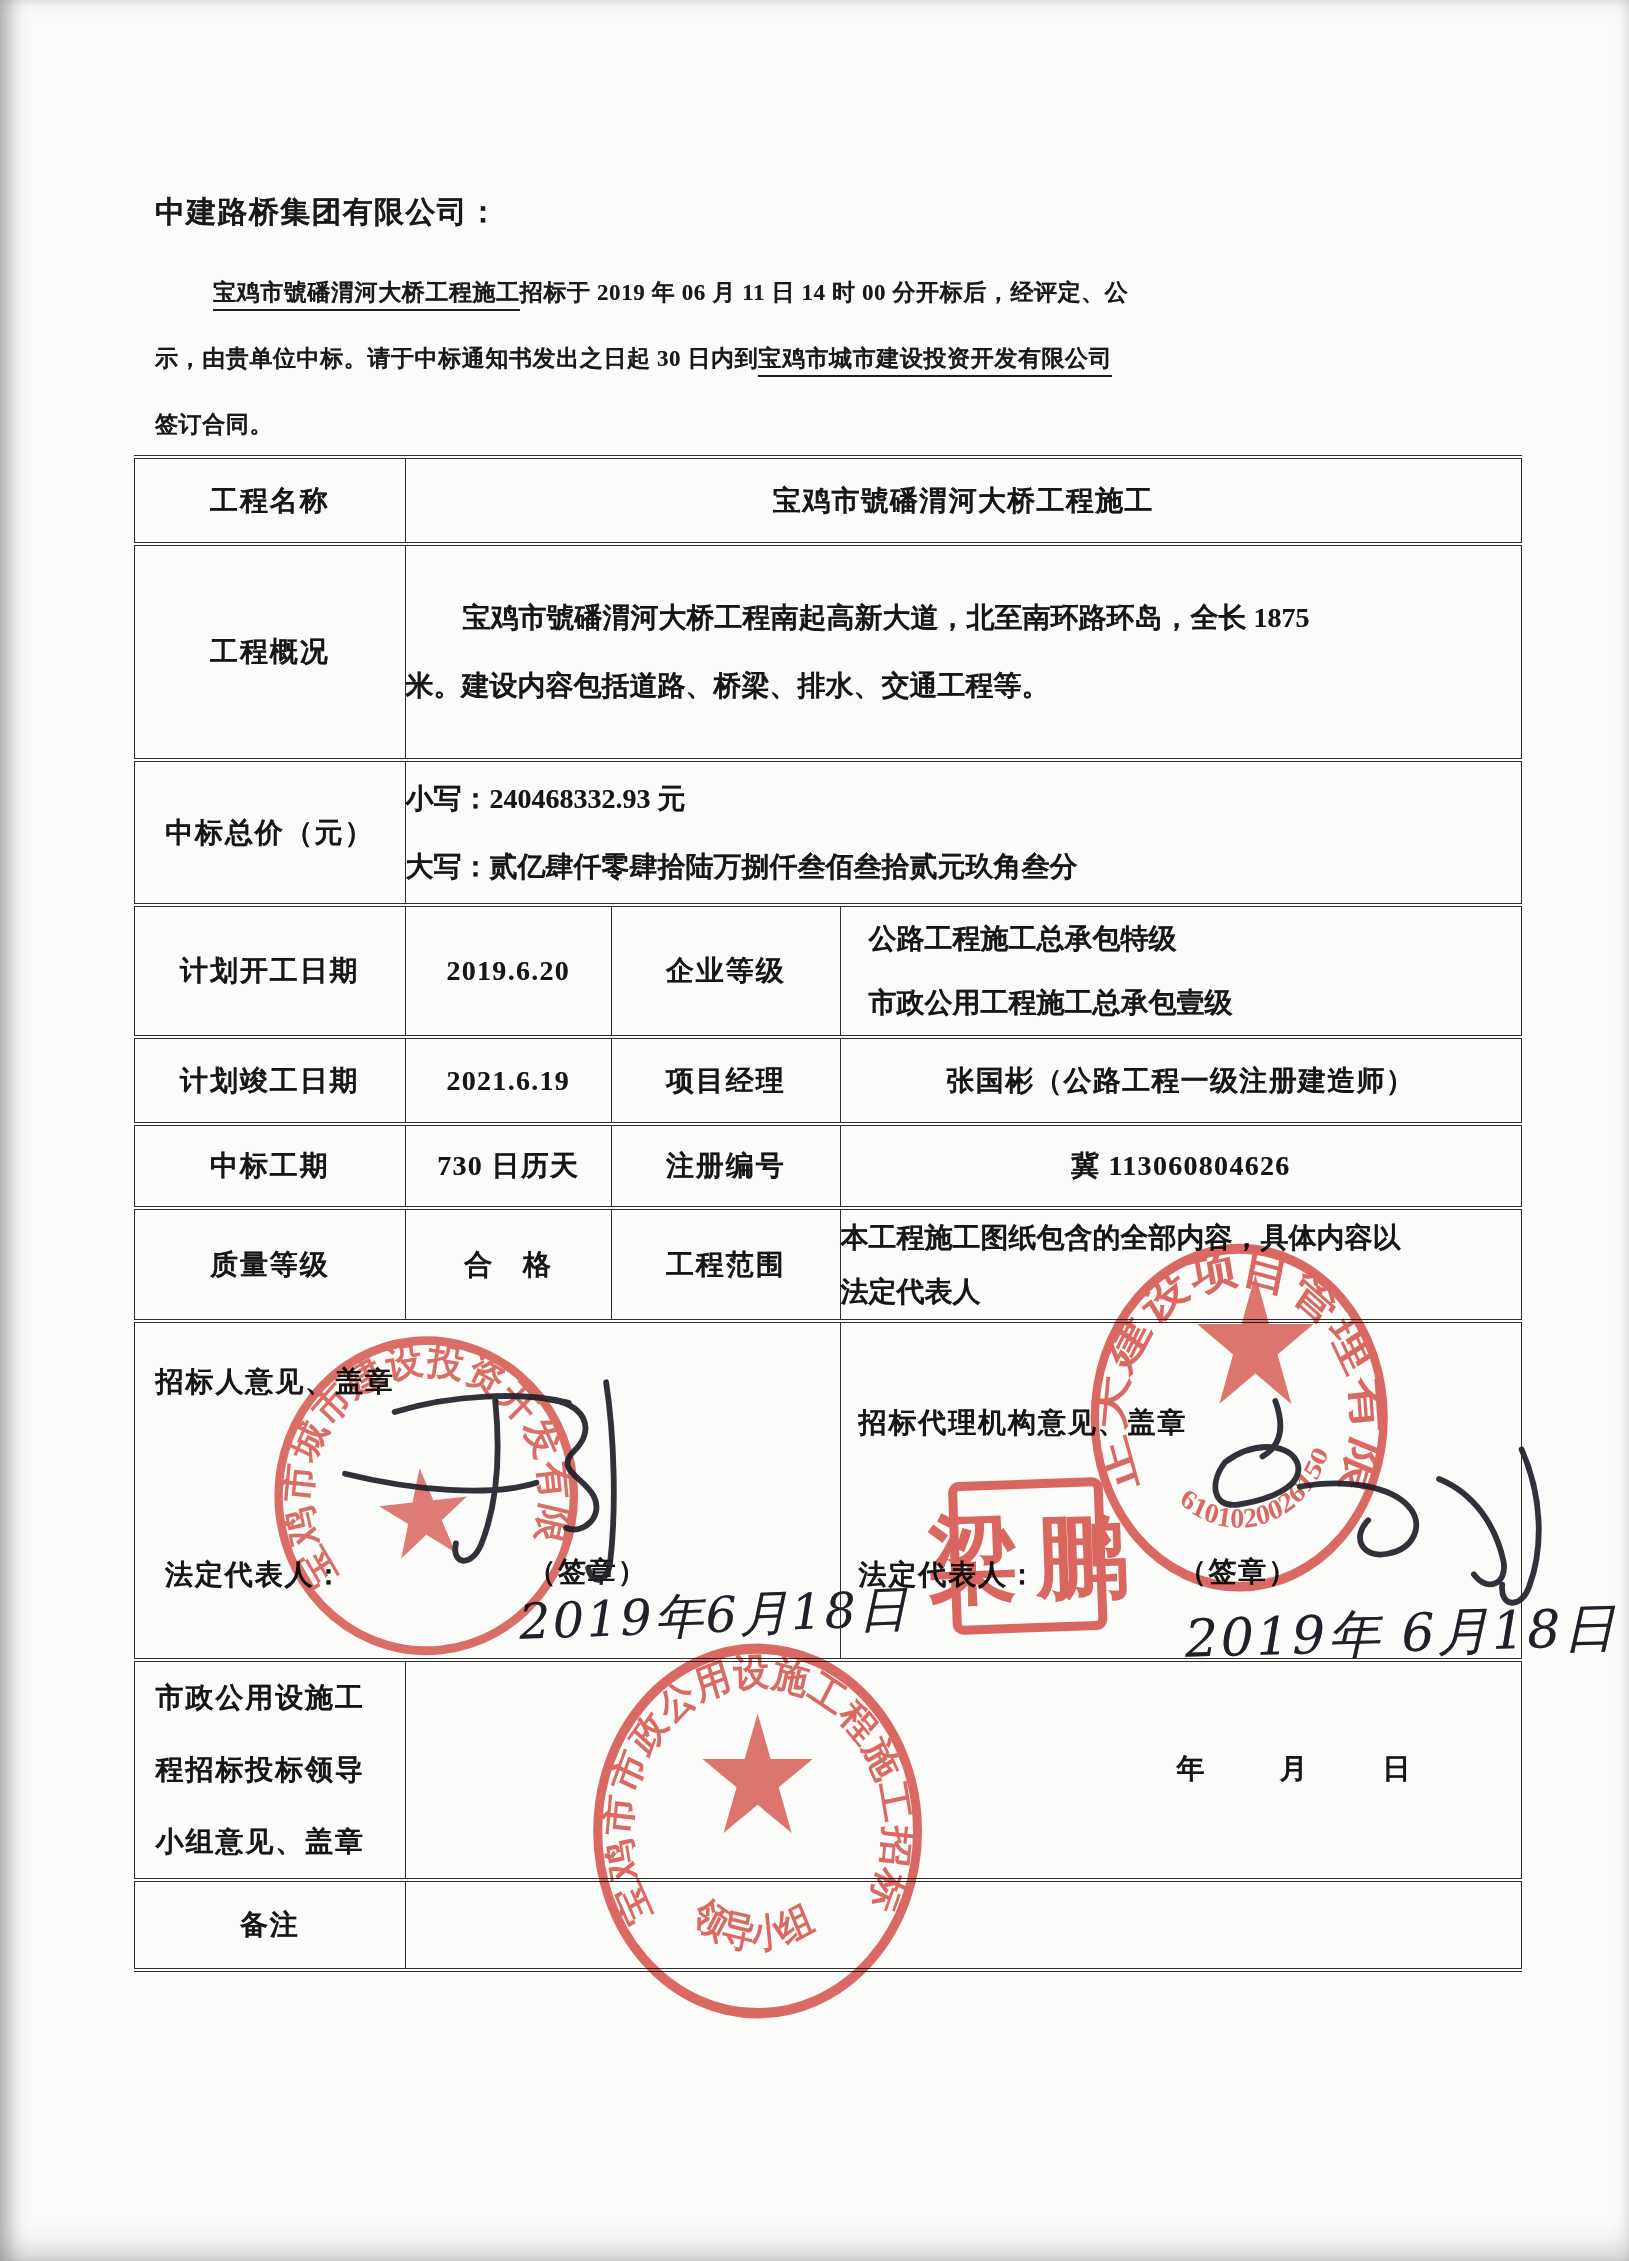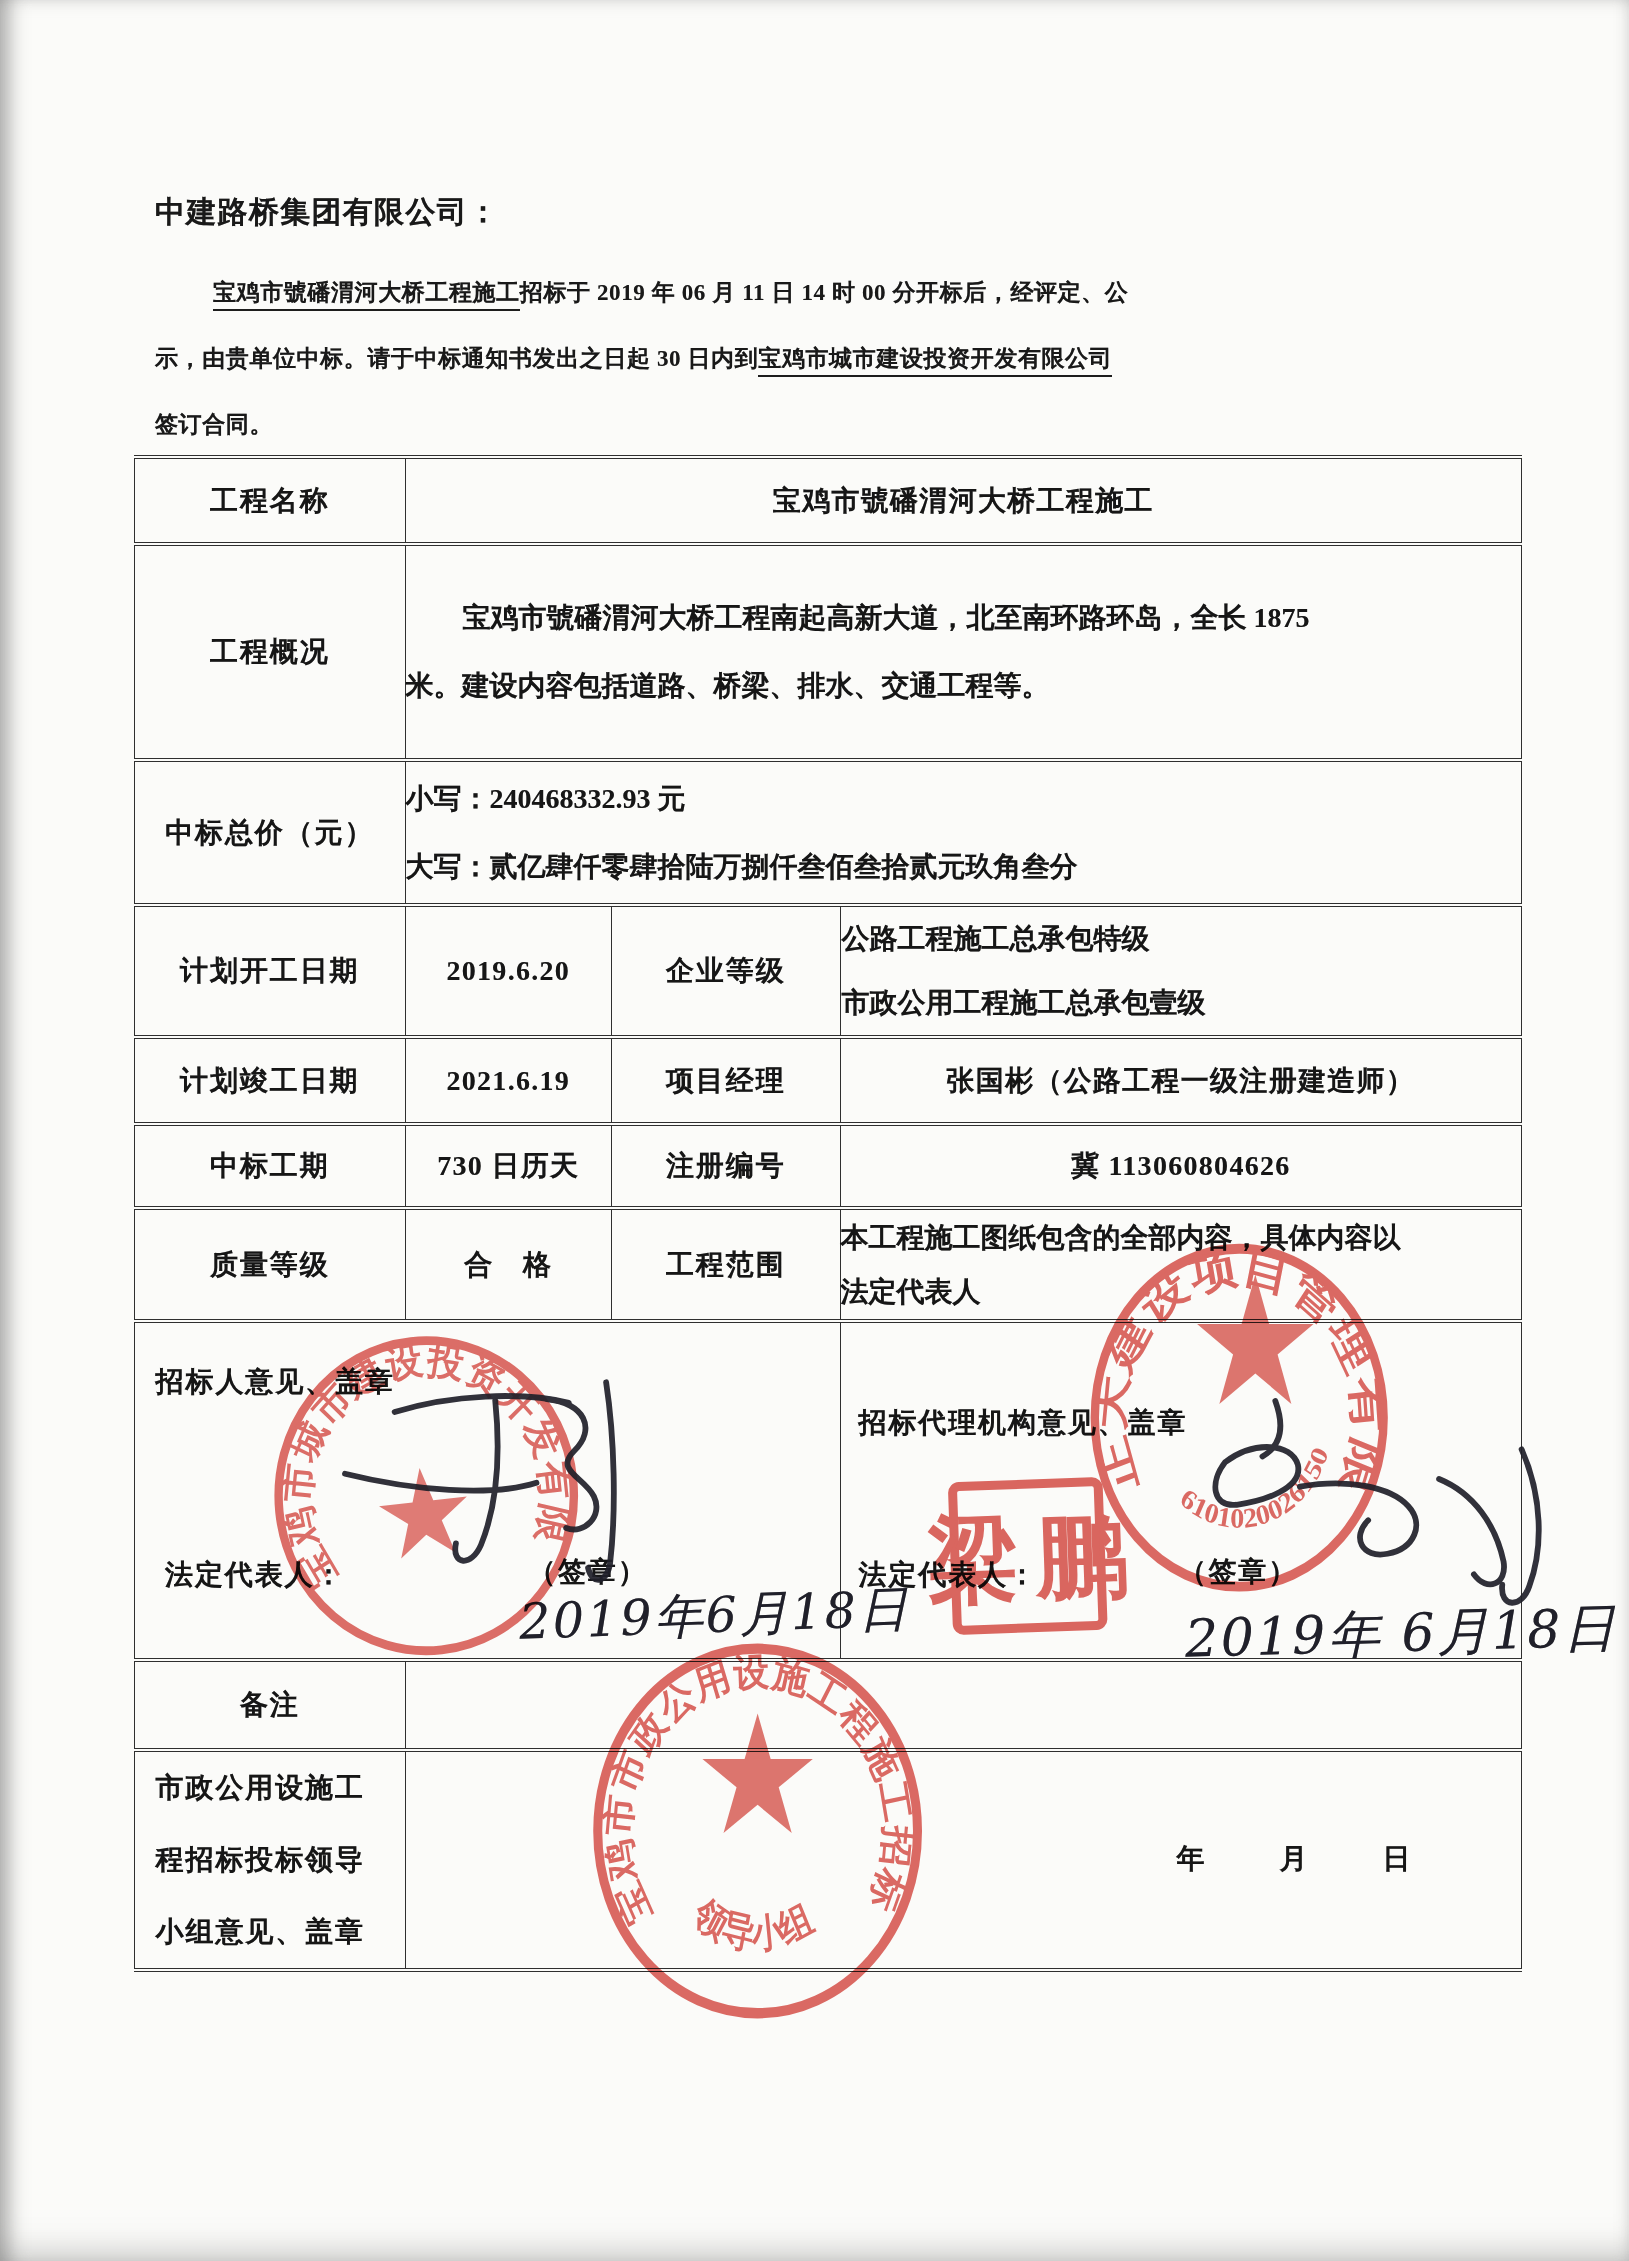--- a/index.html
+++ b/index.html
@@ -99,21 +99,21 @@
       <td class="val-l pad lh106" colspan="3">
         <div>小写：240468332.93 元</div>
         <div>大写：贰亿肆仟零肆拾陆万捌仟叁佰叁拾贰元玖角叁分</div>
       </td>
     </tr>
 
     <tr style="height:132px">
       <td class="lab">计划开工日期</td>
       <td class="val-c">2019.6.20</td>
       <td class="lab">企业等级</td>
-      <td class="val-l lh100" style="padding-left:1px">
+      <td class="val-l lh100" style="padding-left:28px">
         <div>公路工程施工总承包特级</div>
         <div>市政公用工程施工总承包壹级</div>
       </td>
     </tr>
 
     <tr style="height:87px">
       <td class="lab">计划竣工日期</td>
       <td class="val-c">2021.6.19</td>
       <td class="lab">项目经理</td>
       <td class="val-c">张国彬（公路工程一级注册建造师）</td>
@@ -144,36 +144,36 @@
         <div class="abs hand" style="left:384px; top:260px; font-size:49px; transform:rotate(-2deg)">2019年6月18日</div>
       </td>
       <td class="rel">
         <div class="abs" style="left:18px; top:81px; letter-spacing:1.9px">招标代理机构意见、盖章</div>
         <div class="abs" style="left:18px; top:233px; letter-spacing:1.9px">法定代表人：</div>
         <div class="abs" style="left:338px; top:230px; letter-spacing:1.9px">（签章）</div>
         <div class="abs hand" style="left:344px; top:276px; font-size:52px; transform:rotate(-1.5deg)">2019年 6月18日</div>
       </td>
     </tr>
 
-    <tr style="height:90px">
-      <td class="lab">备注</td>
-      <td colspan="3"></td>
-    </tr>
-
     <tr style="height:213px">
       <td class="val-l grp-label" style="padding-left:20.6px">
         <div>市政公用设施工</div>
         <div>程招标投标领导</div>
         <div>小组意见、盖章</div>
       </td>
       <td class="rel" colspan="3">
         <div class="abs" style="left:771px; top:88px">
           <span style="margin-right:75px">年</span><span style="margin-right:75px">月</span><span>日</span>
         </div>
       </td>
+    </tr>
+
+    <tr style="height:90px">
+      <td class="lab">备注</td>
+      <td colspan="3"></td>
     </tr>
   </tbody>
     </table>
 
   <svg class="stamp-layer" width="1630" height="2261" viewBox="0 0 2528 3507">
 
     <defs>
       <path id="arcA" d="M -147.4 103.2 A 180 180 0 1 1 147.4 103.2"></path>
       <path id="arcB" d="M -154.2 89 A 178 178 0 1 1 154.2 89"></path>
       <path id="arcBnum" d="M -93.9 111.8 A 146 146 0 0 0 140.3 40.2"></path>

